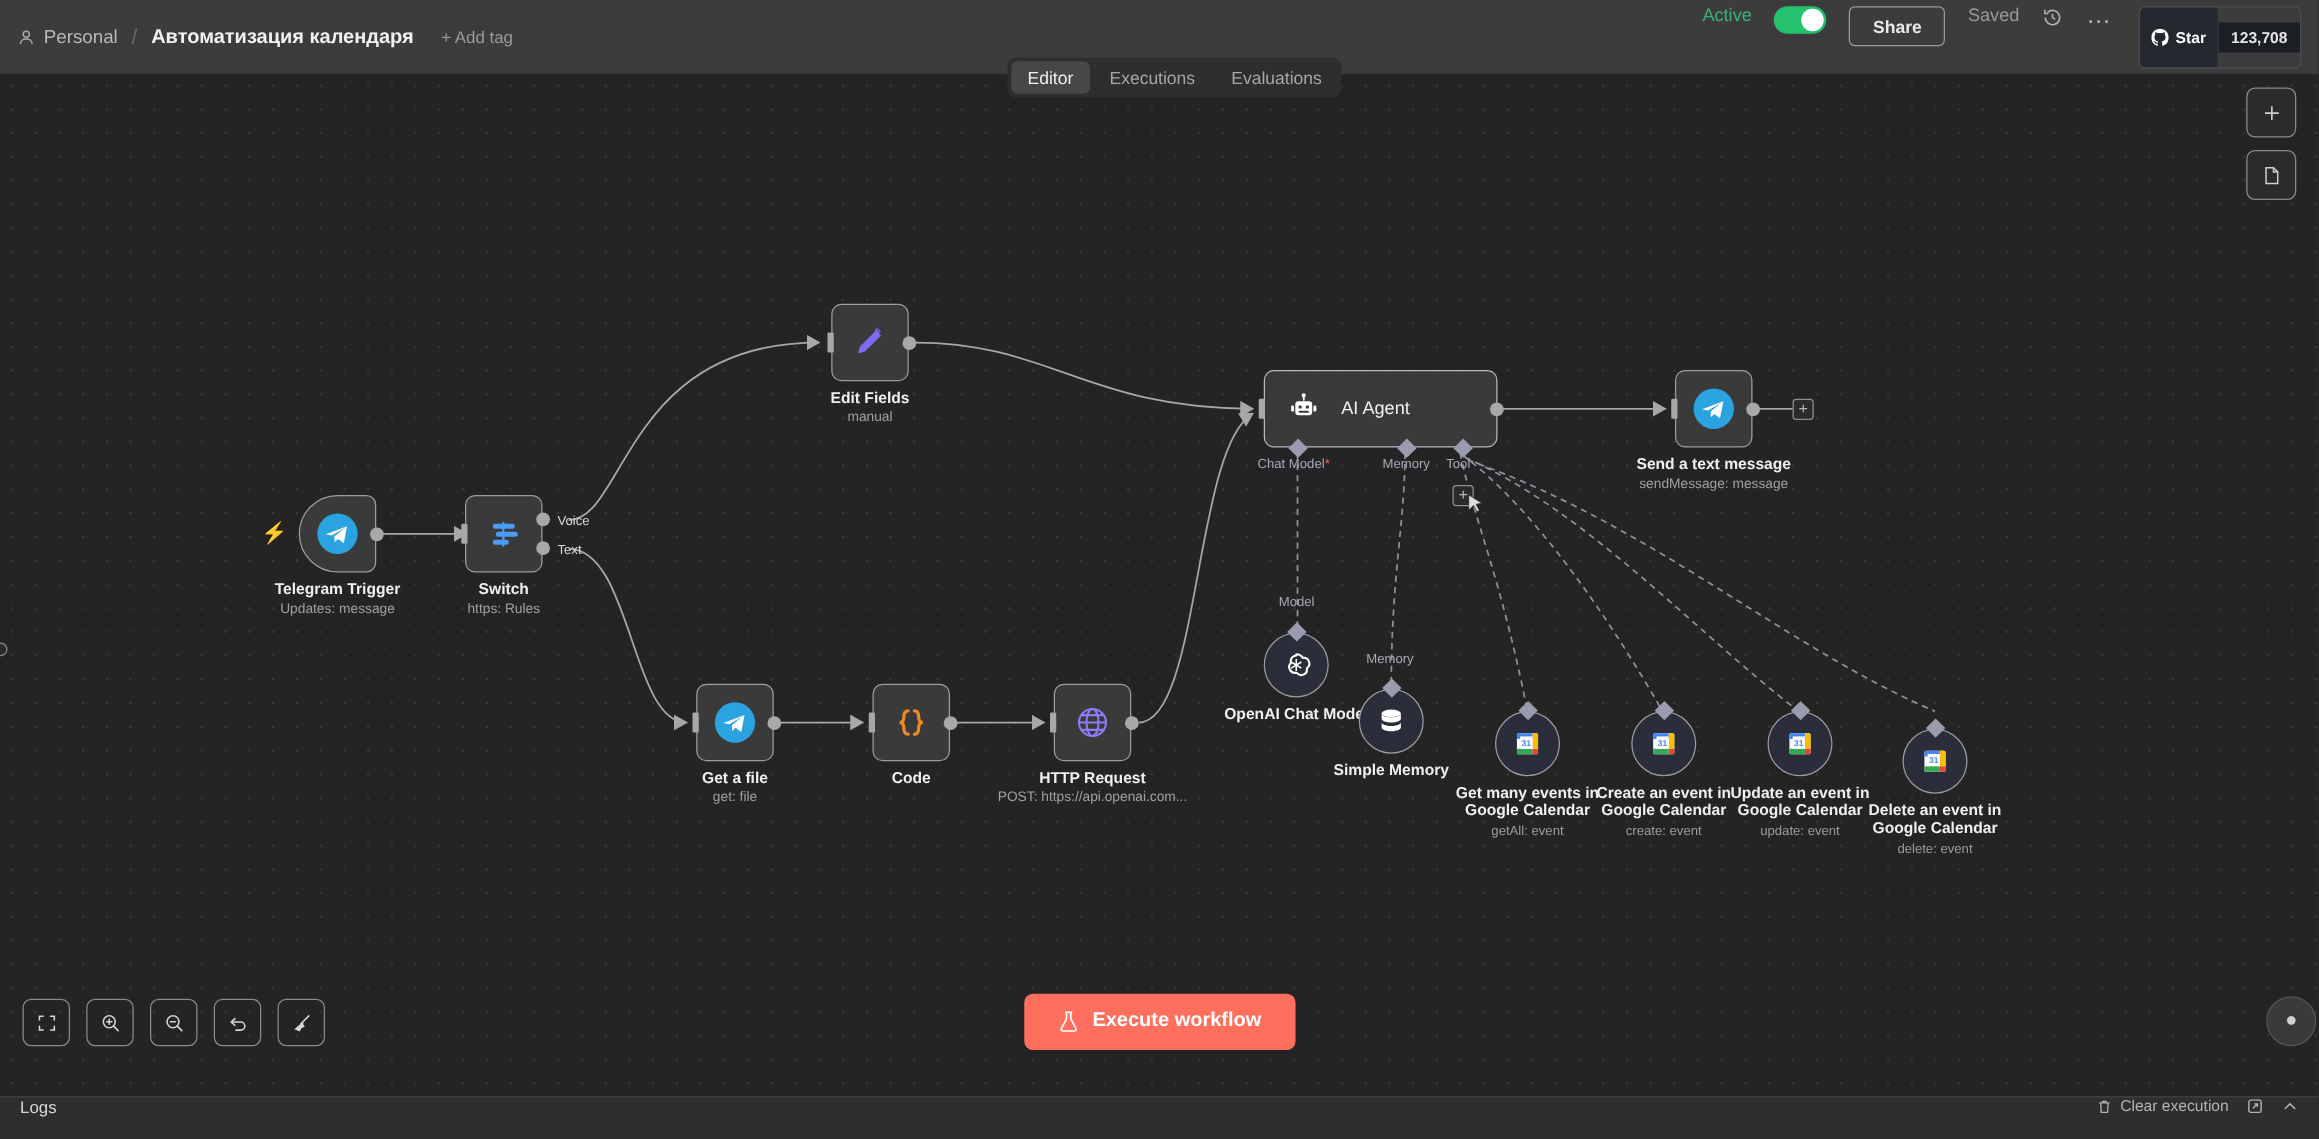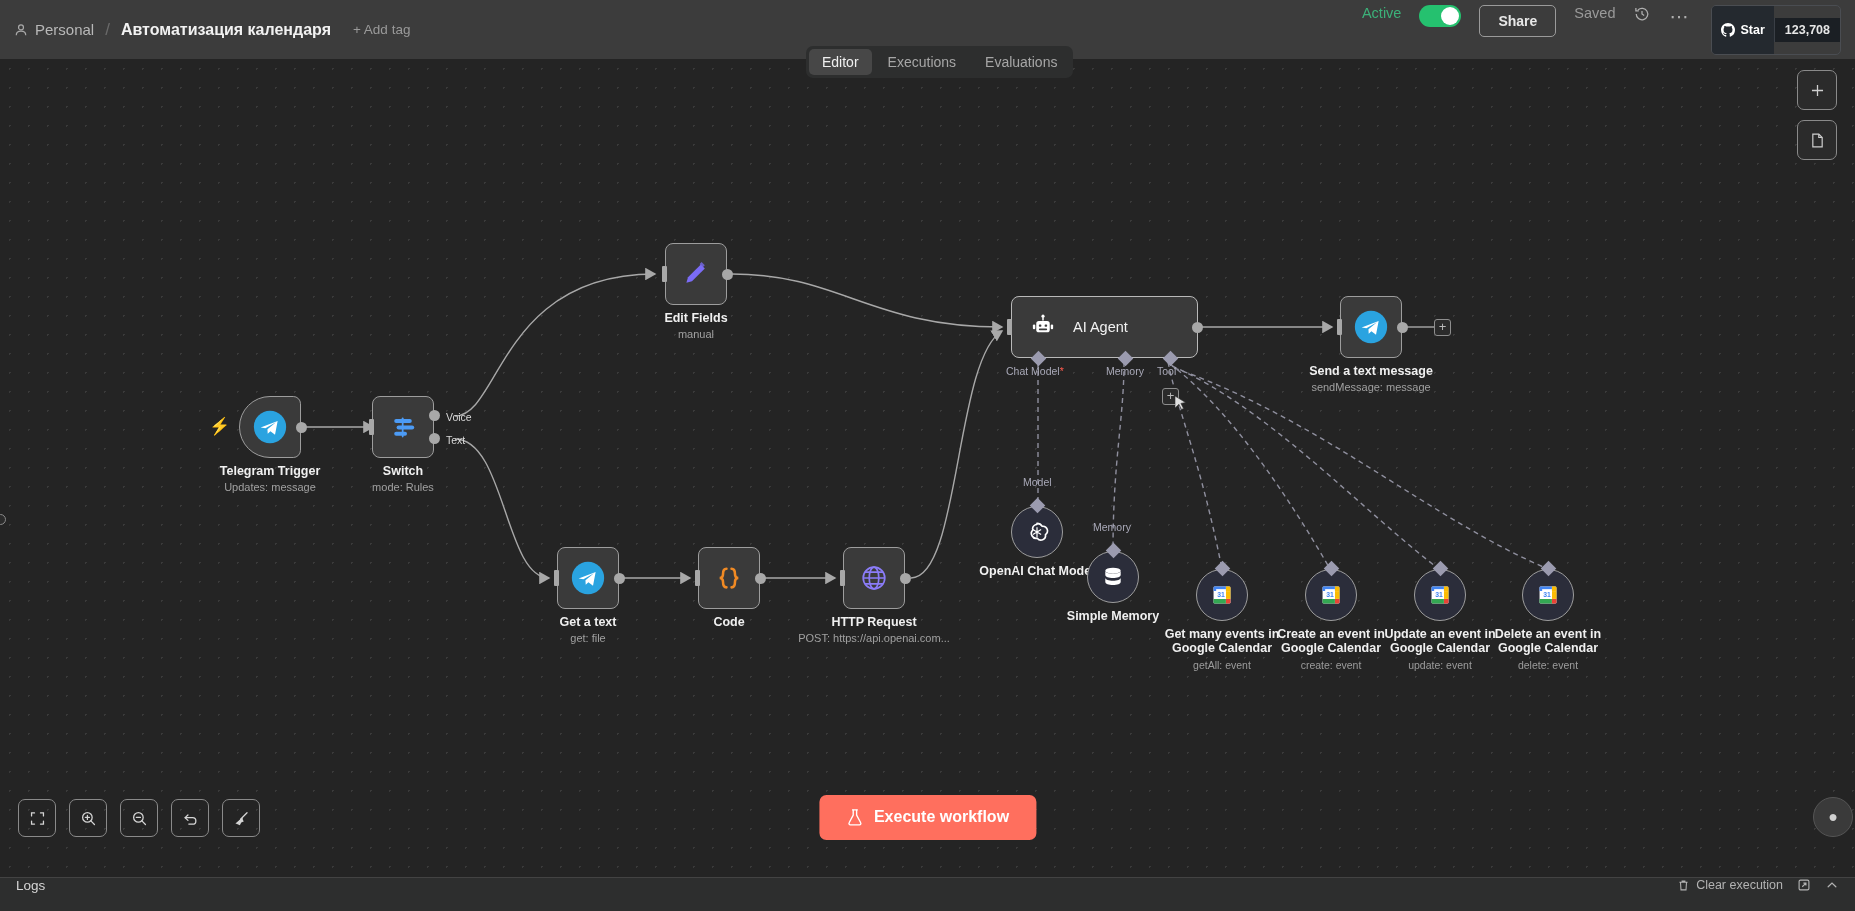--- a/index.html
+++ b/index.html
@@ -309,21 +309,21 @@
           <rect x="12" y="18" width="22" height="5" rx="2.5"></rect>
           <rect x="9" y="26" width="16" height="5" rx="2.5"></rect>
           <rect x="18.5" y="8" width="2.2" height="25" rx="1"></rect>
         </svg>
       </div>
       <div class="port" style="left:57px; top:14px;"></div>
       <span class="portlabel" style="left:74px; top:15px;">Voice</span>
       <div class="port" style="left:57px; top:37px;"></div>
       <span class="portlabel" style="left:74px; top:38px;">Text</span>
       <div class="nlabel">Switch</div>
-      <div class="nsub">mode: Rules</div>
+      <div class="nsub">https: Rules</div>
     </div>
 
     <div class="node" style="left:665px; top:184px;">
       <div class="inport" style="left:-3px; top:23px;"></div>
       <div class="nbox">
         <svg width="32" height="32" viewBox="0 0 40 40" fill="#7b6cf6">
           <path d="M8 31l2-7 16-16 5 5-16 16z"></path>
           <path d="M27 5l4 4-2.5 2.5-4-4z" opacity="0.75"></path>
         </svg>
       </div>
@@ -334,21 +334,21 @@
 
     <div class="node" style="left:557px; top:488px;">
       <div class="inport" style="left:-3px; top:23px;"></div>
       <div class="nbox">
         <svg width="34" height="34" viewBox="0 0 40 40">
           <circle cx="20" cy="20" r="19" fill="#2aa3e0"></circle>
           <path d="M9 20.5l20-7.6-3.1 16.1-5.4-4-3.2 3-.3-5.3 10-8.3-12.4 7.2z" fill="#fff"></path>
         </svg>
       </div>
       <div class="port" style="left:57px; top:26px;"></div>
-      <div class="nlabel">Get a text</div>
+      <div class="nlabel">Get a file</div>
       <div class="nsub">get: file</div>
     </div>
 
     <div class="node" style="left:698px; top:488px;">
       <div class="inport" style="left:-3px; top:23px;"></div>
       <div class="nbox">
         <svg width="34" height="34" viewBox="0 0 40 40" fill="none" stroke="#f08a24" stroke-width="3" stroke-linecap="round">
           <path d="M17 9c-4 0-4 4-4 6s0 5-4 5c4 0 4 3 4 5s0 6 4 6"></path>
           <path d="M23 9c4 0 4 4 4 6s0 5 4 5c-4 0-4 3-4 5s0 6-4 6"></path>
         </svg>
@@ -498,21 +498,21 @@
           <rect x="11" y="11" width="15" height="15" fill="#fff"></rect>
           <text x="18.5" y="22.6" font-size="10.5" font-family="Liberation Sans, sans-serif" font-weight="bold" fill="#4285f4" text-anchor="middle">31</text>
         </svg>
       </div>
       <div class="clabel">
         <span>Update an event in</span><br><span>Google Calendar</span>
       </div>
       <div class="csub" style="top:90px;">update: event</div>
     </div>
 
-    <div class="node" style="left:1522px; top:510px;">
+    <div class="node" style="left:1522px; top:524px;">
       <div class="diamond" style="left:21px; top:-6px;"></div>
       <div class="circ">
         <svg width="26" height="26" viewBox="0 0 40 40">
           <rect x="7" y="7" width="26" height="26" rx="2" fill="#fff"></rect>
           <path d="M26 7h5a2 2 0 0 1 2 2v5h-7z" fill="#fbbc04"></path>
           <path d="M26 26h7v5a2 2 0 0 1-2 2h-5z" fill="#ea4335"></path>
           <path d="M7 26h19v7H9a2 2 0 0 1-2-2z" fill="#34a853"></path>
           <path d="M26 14h7v12h-7z" fill="#fbbc04"></path>
           <path d="M7 9a2 2 0 0 1 2-2h17v7H7z" fill="#4285f4"></path>
           <rect x="11" y="11" width="15" height="15" fill="#fff"></rect>

